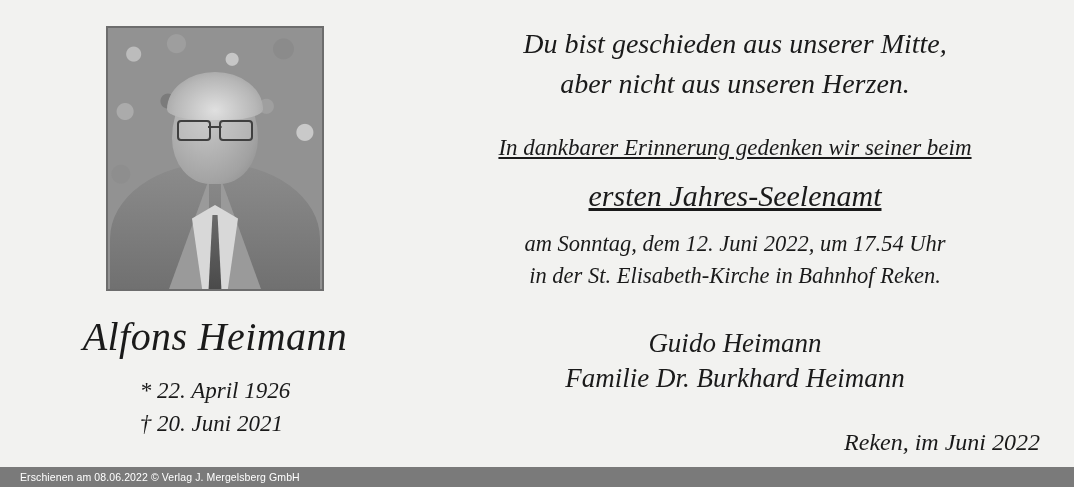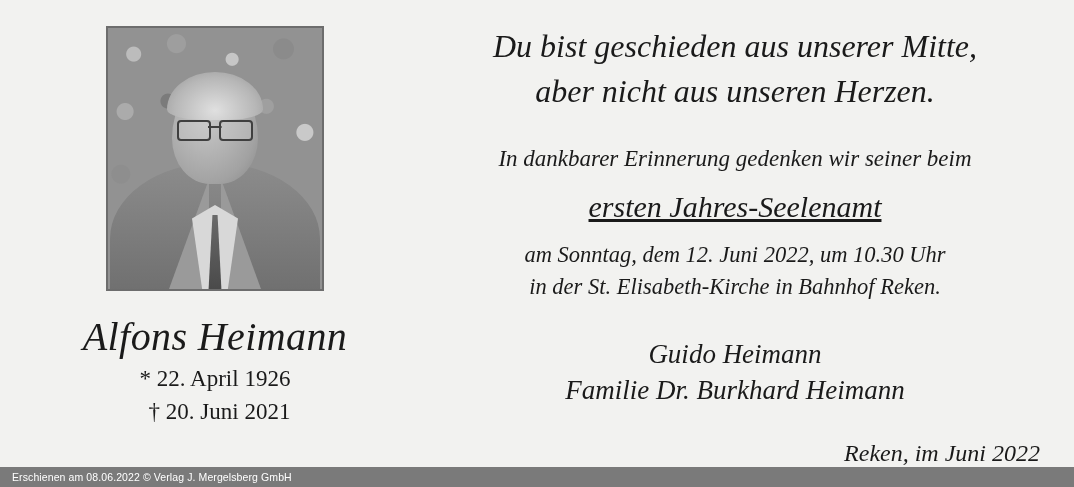--- a/index.html
+++ b/index.html
@@ -183,43 +183,45 @@
   }
   .name {
     margin-top: 22px;
     font-size: 40px;
     font-style: italic;
     color: #1a1a1a;
     letter-spacing: 0.4px;
     white-space: nowrap;
   }
   .dates {
-    margin-top: 2px;
-    text-align: right;
+    margin-top: 14px;
+    text-align: left;
     font-size: 23px;
+    font-style: italic;
     color: #1a1a1a;
     line-height: 1.45;
   }
   
   .right-col {
     flex: 1 1 auto;
     padding: 24px 34px 0 0;
     text-align: center;
     color: #1a1a1a;
   }
   .verse {
-    font-size: 32px;
+    font-size: 28px;
     font-style: italic;
     line-height: 1.42;
   }
   .memorial-intro {
     margin-top: 28px;
     font-size: 23px;
     font-style: italic;
     line-height: 1.4;
+    text-decoration: underline;
   }
   .service-title {
     margin-top: 14px;
     font-size: 30px;
     font-style: italic;
     line-height: 1.2;
     text-decoration: underline;
   }
   .service-details {
     margin-top: 14px;
@@ -242,21 +244,21 @@
   
   .footer {
     flex: 0 0 20px;
     height: 20px;
     background: #7a7a7a;
     color: #ffffff;
     font-family: "Liberation Sans", sans-serif;
     font-size: 10.5px;
     display: flex;
     align-items: center;
-    padding-left: 12px;
+    padding-left: 20px;
     letter-spacing: 0.1px;
   }
 </style>
 </head>
 <body>
 
 <div class="obituary">
 
   <div class="card">
 
@@ -293,21 +295,21 @@
       <div class="verse">
         <div>Du bist geschieden aus unserer Mitte,</div>
         <div>aber nicht aus unseren Herzen.</div>
       </div>
 
       <div class="memorial-intro">In dankbarer Erinnerung gedenken wir seiner beim</div>
 
       <div class="service-title">ersten Jahres-Seelenamt</div>
 
       <div class="service-details">
-        <div>am Sonntag, dem 12. Juni 2022, um 10.30 Uhr</div>
+        <div>am Sonntag, dem 12. Juni 2022, um 17.54 Uhr</div>
         <div>in der St. Elisabeth-Kirche in Bahnhof Reken.</div>
       </div>
 
       <div class="family">
         <div>Guido Heimann</div>
         <div>Familie Dr. Burkhard Heimann</div>
       </div>
 
       <div class="place-date">Reken, im Juni 2022</div>
 

